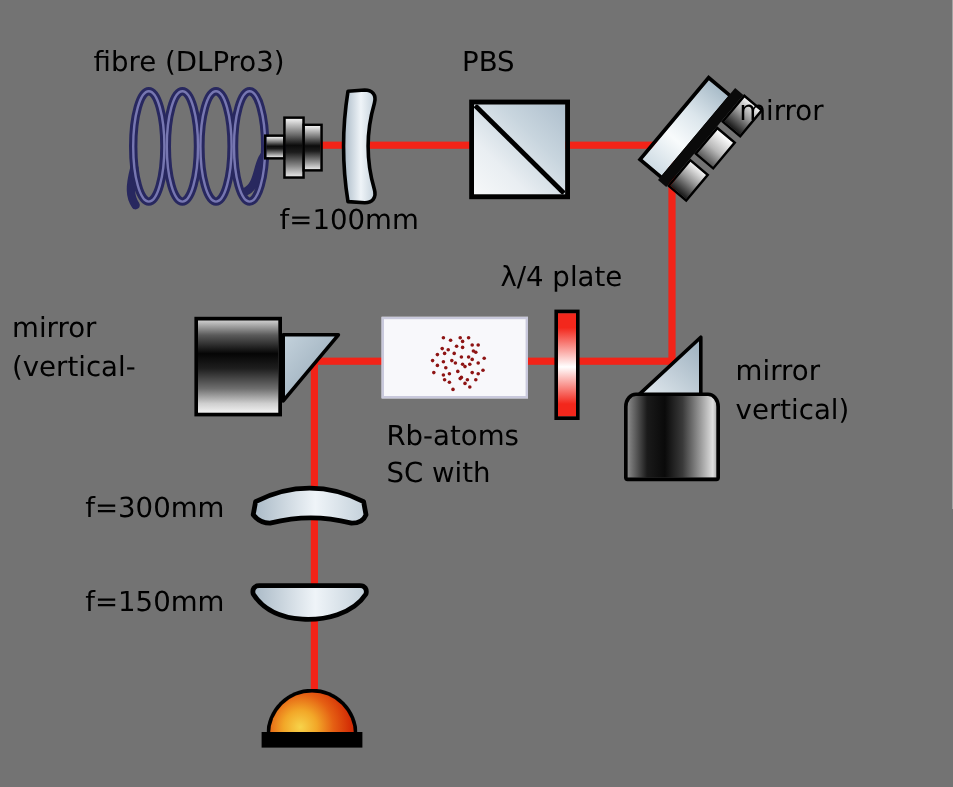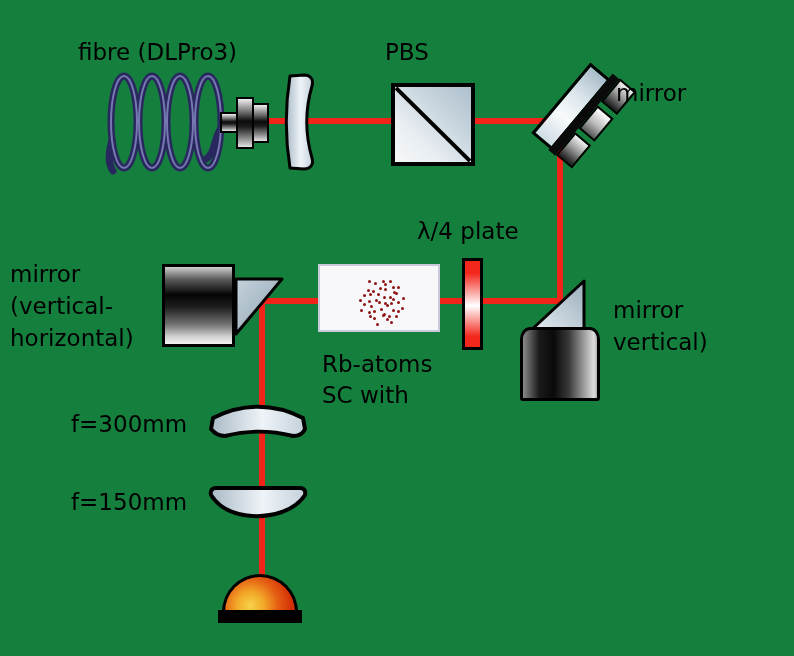--- a/index.html
+++ b/index.html
@@ -48,21 +48,21 @@
 
   
   #camera-dome { left:222px; top:574px; width:76px; height:39px; border:3px solid #000; border-bottom:none;
      border-radius:40px 40px 0 0;
      background:radial-gradient(circle at 36% 80%,#f7d34a 0%,#f2a728 26%,#e55f13 52%,#d42f06 78%,#c22404 100%); }
   #camera-base { left:218px; top:610px; width:84px; height:13px; background:#000; }
 </style>
 </head>
 <body>
 
-<div id="stage" style="background: #15803d;">
+<div id="stage" style="background: #737373;">
 
   <div class="beam" style="left:264px; top:118px; width:302px; height:6px;"></div>
   <div class="beam" style="left:557px; top:118px; width:6px; height:186px;"></div>
   <div class="beam" style="left:259px; top:298px; width:304px; height:6px;"></div>
   <div class="beam" style="left:259px; top:298px; width:6px; height:280px;"></div>
 
   <svg id="shape-svg" width="794" height="656" viewBox="0 0 794 656">
     <defs>
       <linearGradient id="glassH" x1="0" y1="0" x2="1" y2="0">
         <stop offset="0" stop-color="#a9b9c6"></stop>
@@ -178,37 +178,37 @@
       </div>
   </div>
 
   <div class="comp" id="mirror-right-mount"></div>
   <div class="comp" id="mirror-left-mount"></div>
 
   <div class="comp" id="camera-dome"></div>
   <div class="comp" id="camera-base"></div>
 
   <div class="label" style="left:78px; top:36px;">fibre (DLPro3)</div>
+  <div class="label" style="left:233px; top:168px;">f=100mm</div>
   <div class="label" style="left:385px; top:36px;">PBS</div>
   <div class="label" style="left:616px; top:77px;">mirror</div>
   <div class="label" style="left:417px; top:215px;">λ/4 plate</div>
 
   <div class="label" style="left:322px; top:349px; line-height:31px;">
     <div>Rb-atoms</div>
     <div>SC with</div>
   </div>
 
   <div class="label" style="left:613px; top:294px; line-height:32px;">
     <div>mirror</div>
     <div>vertical)</div>
   </div>
 
   <div class="label" style="left:10px; top:258px; line-height:32px;">
     <div>mirror</div>
     <div>(vertical-</div>
-    <div>horizontal)</div>
   </div>
 
   <div class="label" style="left:71px; top:408px;">f=300mm</div>
   <div class="label" style="left:71px; top:486px;">f=150mm</div>
 
 
 </div>
 
 </body></html>

